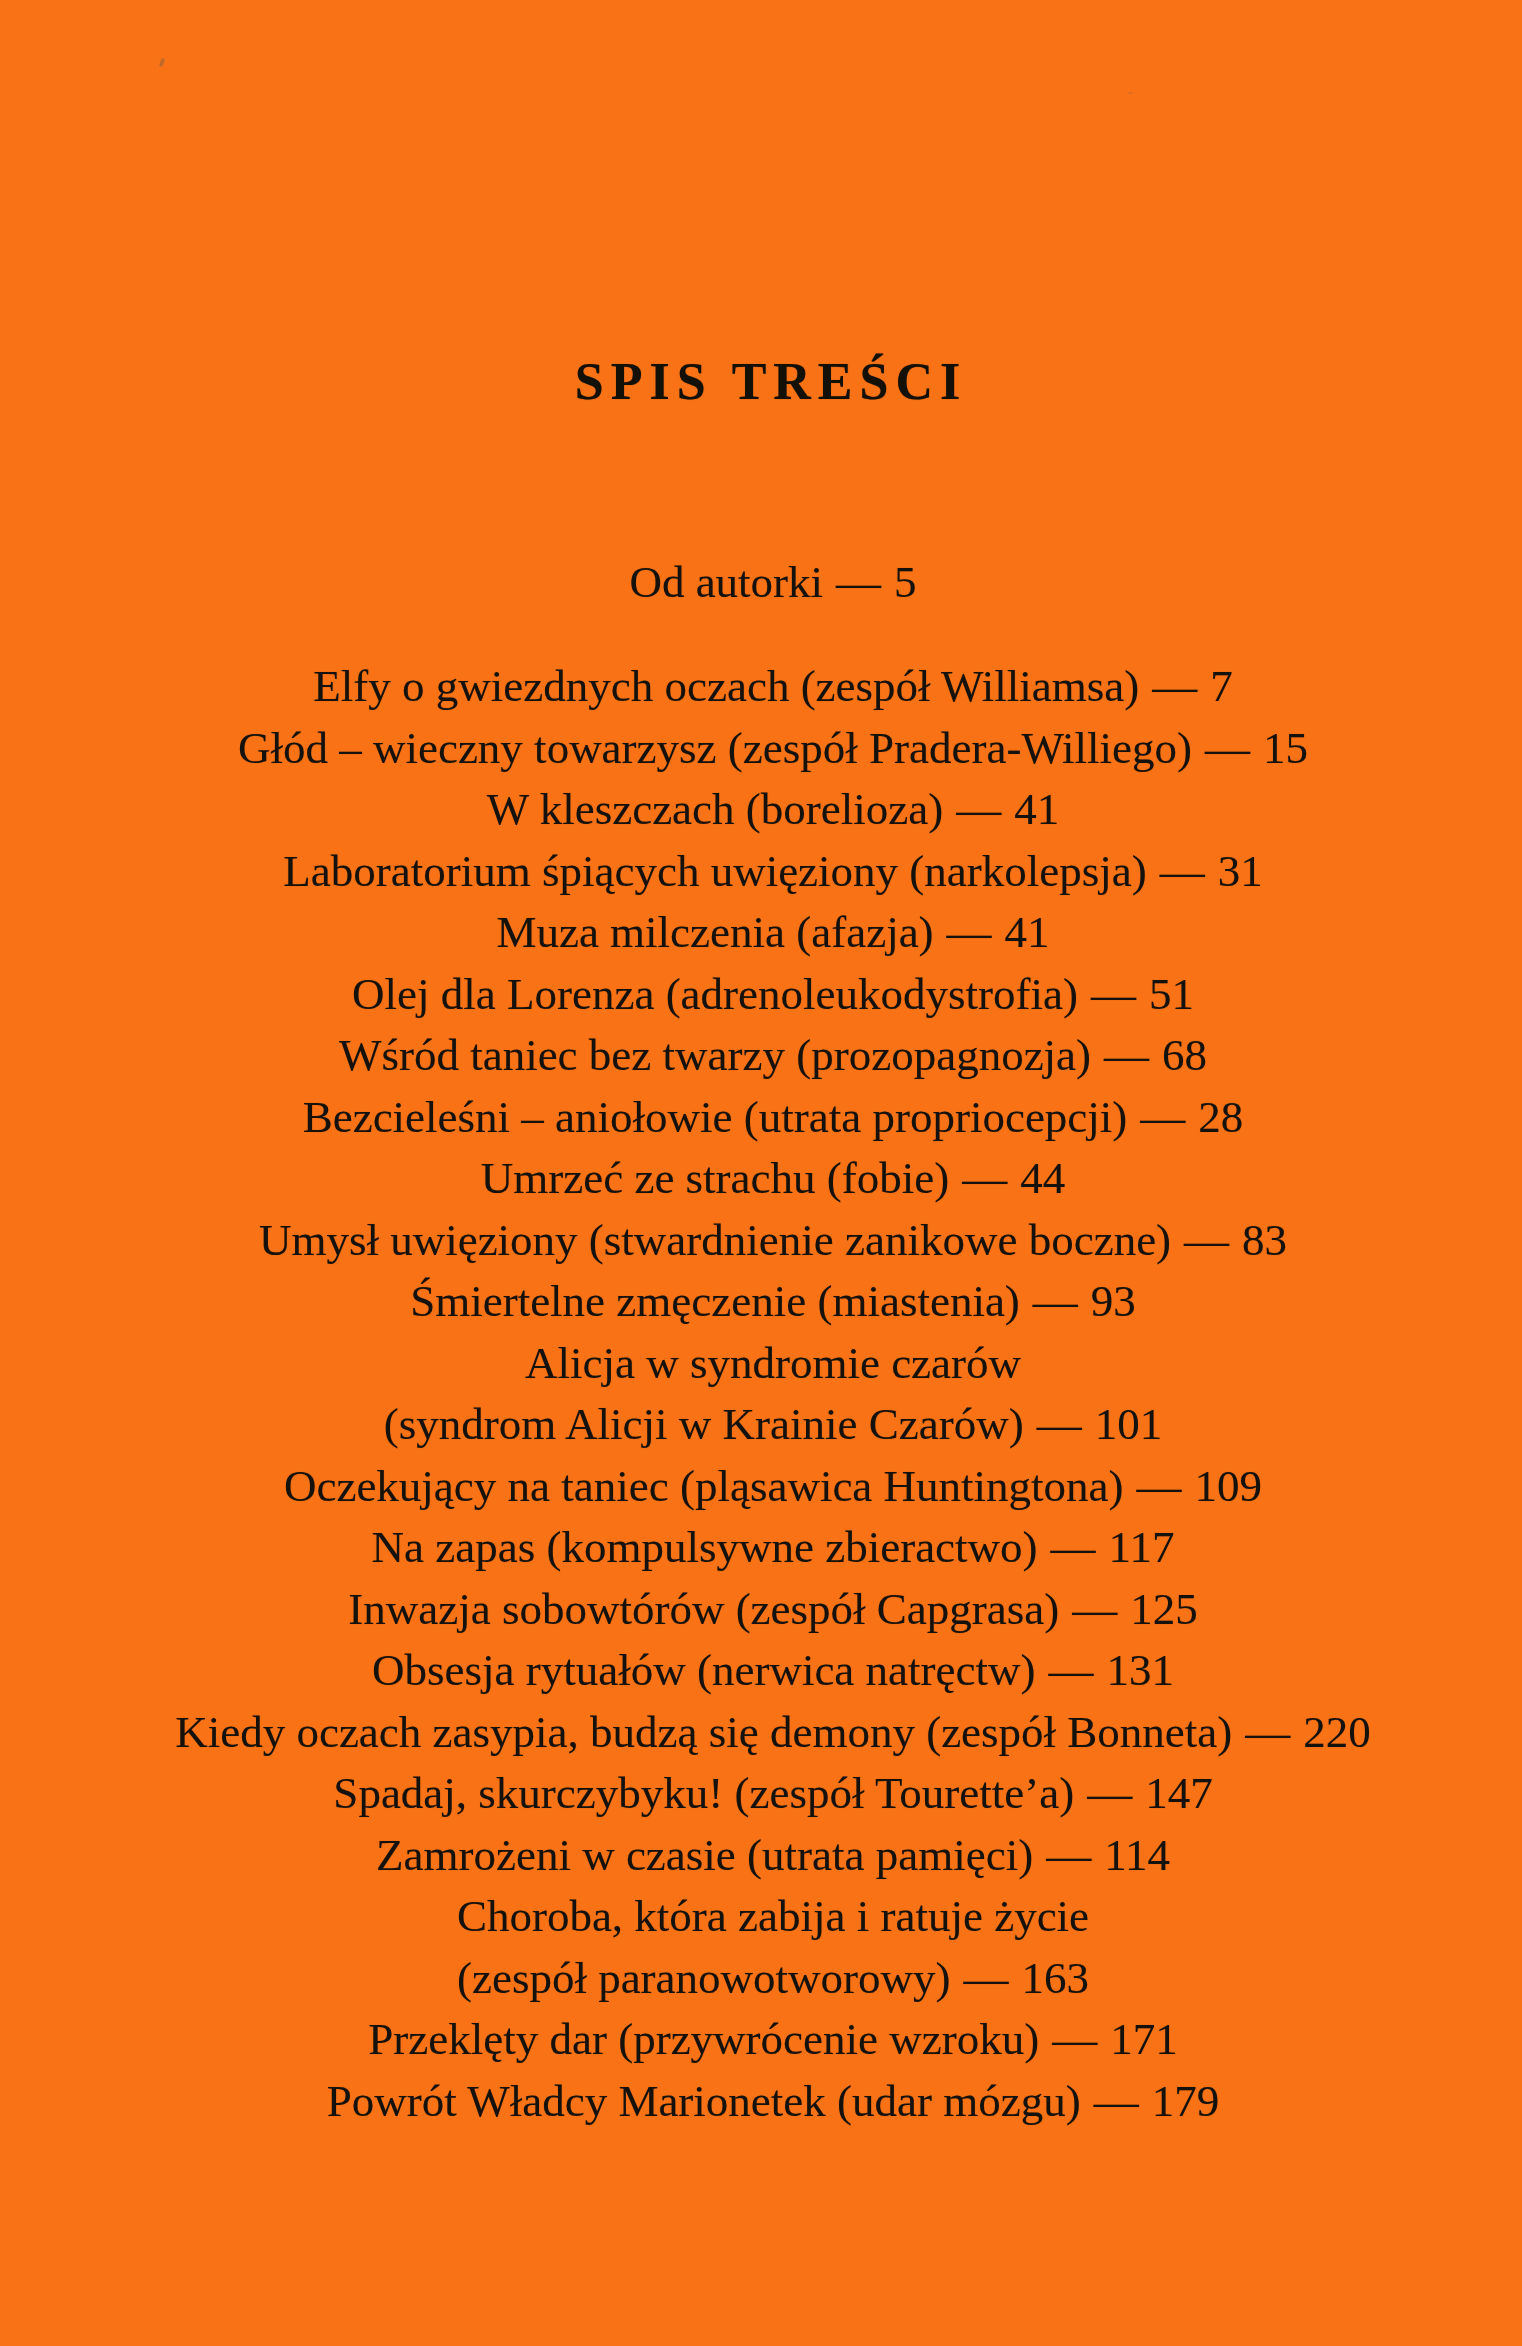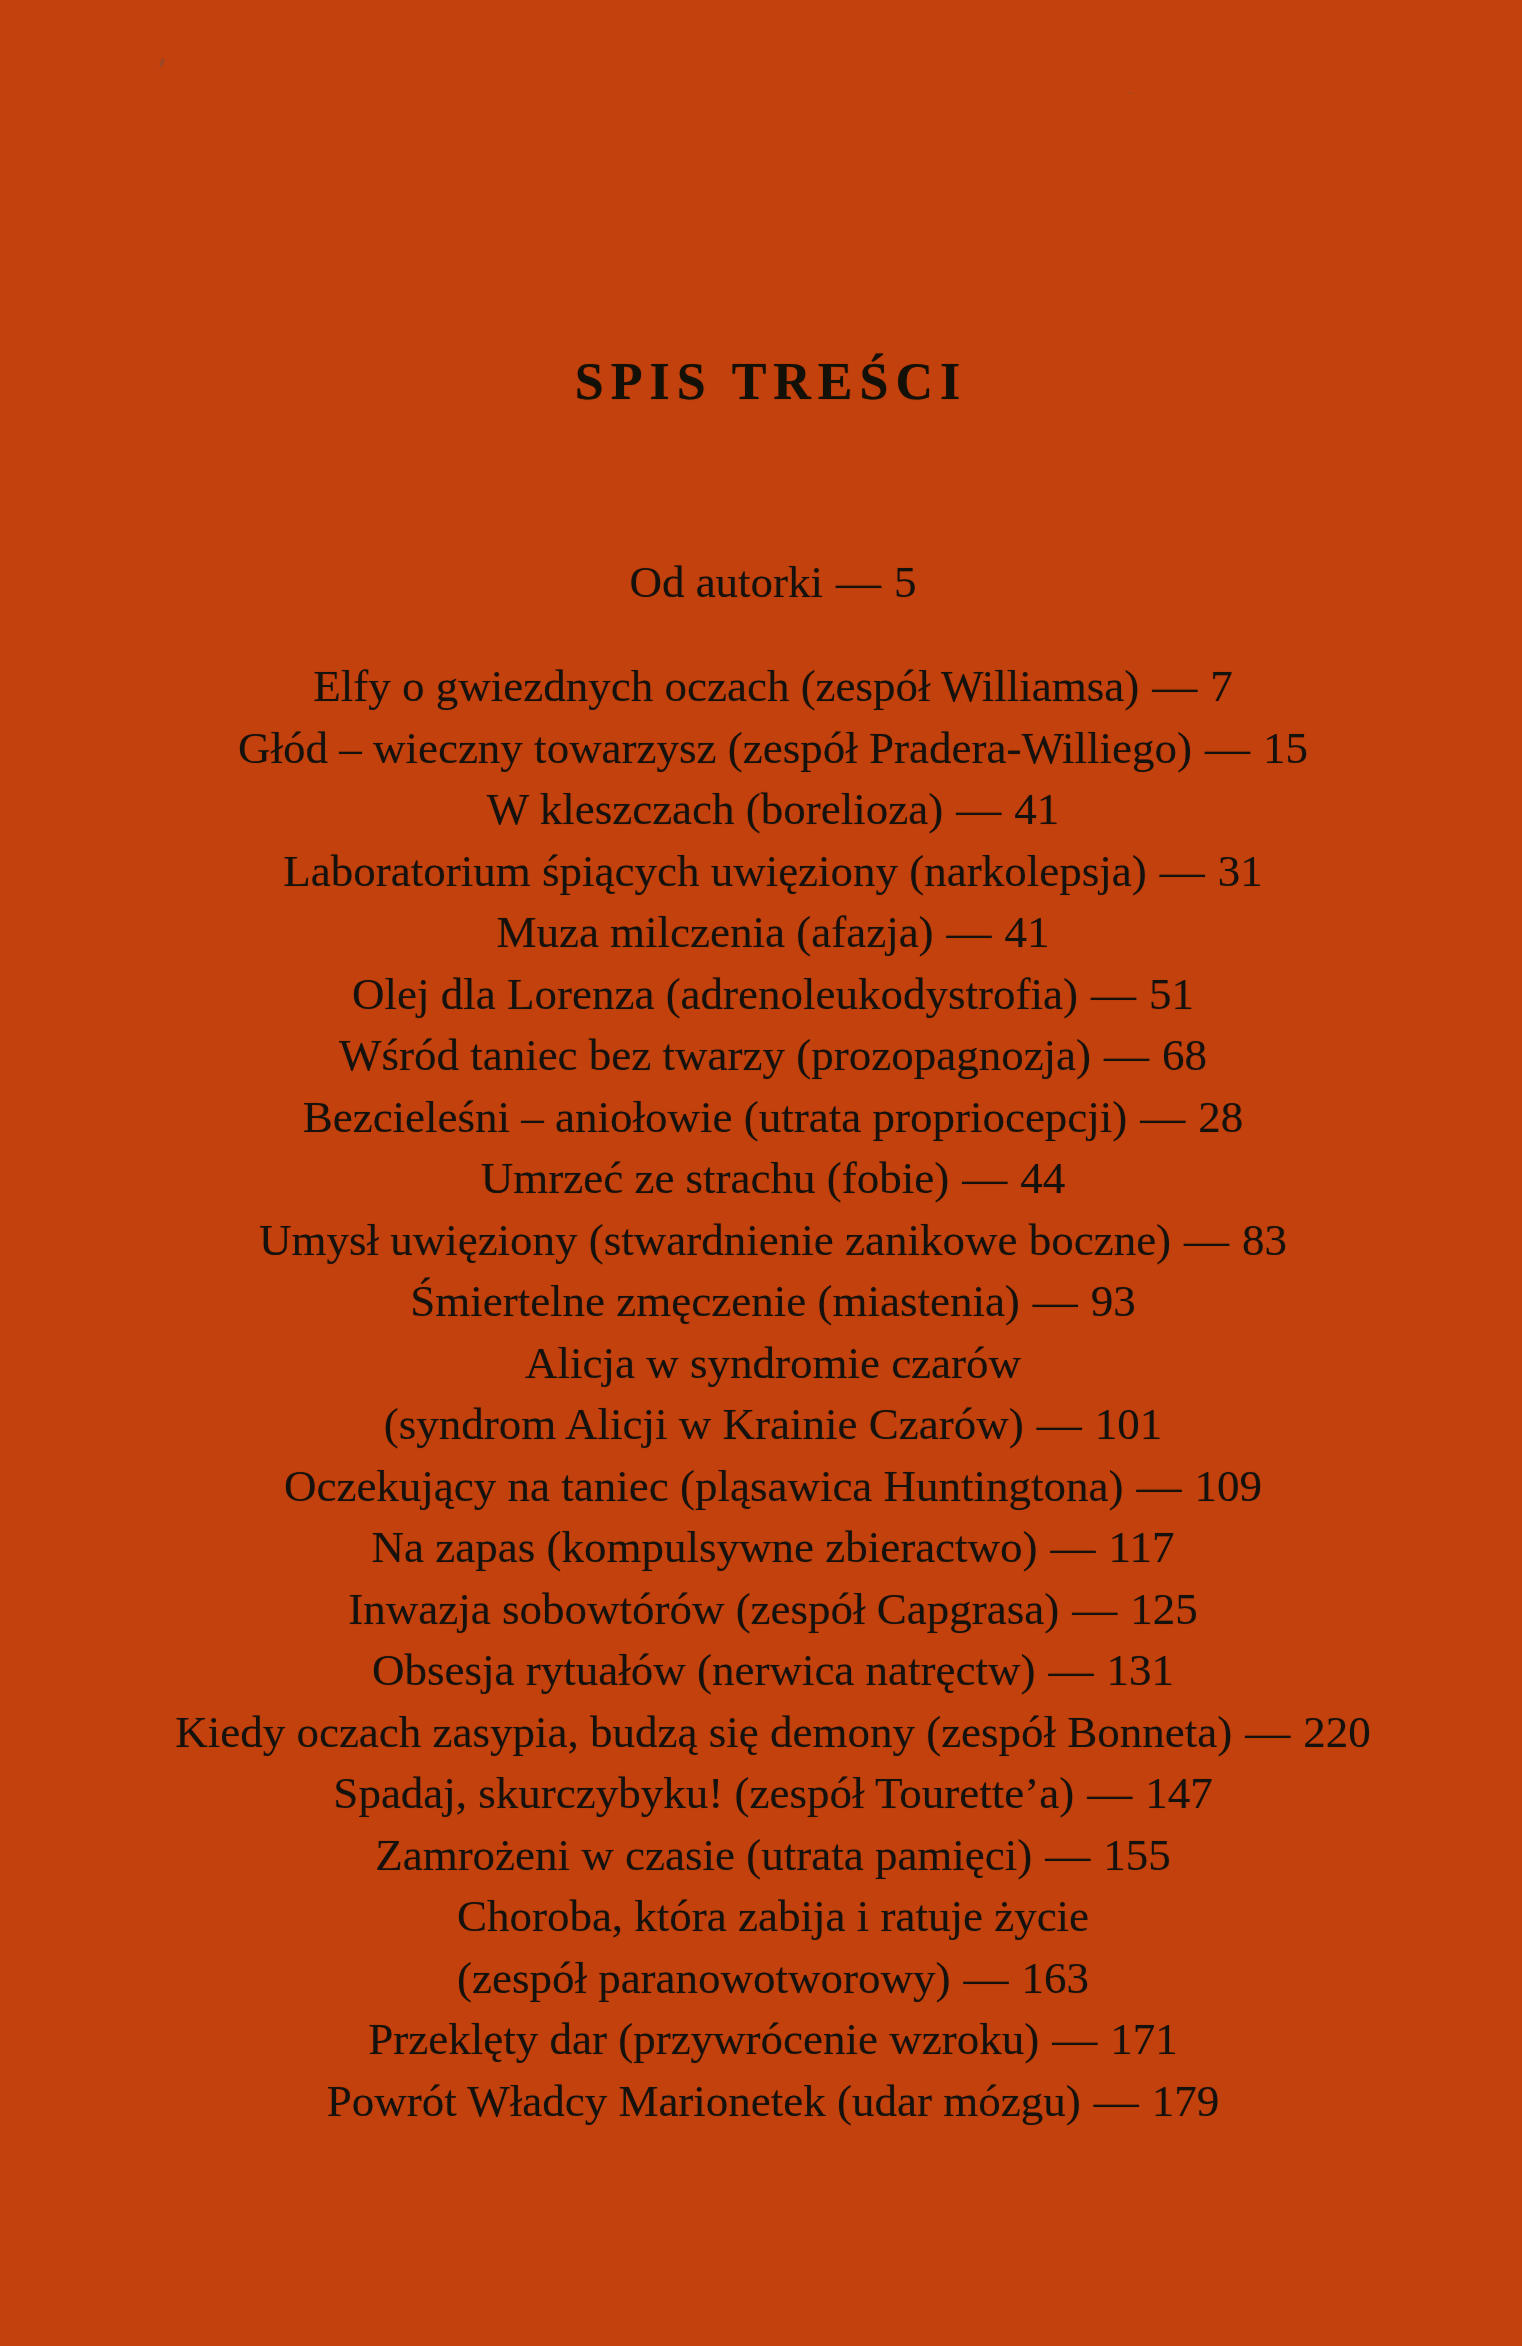--- a/index.html
+++ b/index.html
@@ -11,21 +11,21 @@
     position: relative;
     width: 1522px;
     height: 2346px;
     overflow: hidden;
     font-family: "Liberation Serif", "DejaVu Serif", serif;
     color: #15110d;
   }
   .page {
     position: absolute;
     inset: 0;
-    background: #c2410c;
+    background: #f97316;
   }
   
   .speck {
     position: absolute;
     background: rgba(90, 85, 80, 0.35);
     border-radius: 50%;
   }
   .speck-1 { left: 160px; top: 58px; width: 4px; height: 9px; transform: rotate(20deg); }
   .speck-2 { left: 1128px; top: 92px; width: 5px; height: 2px; opacity: .5; }
 
@@ -95,19 +95,19 @@
       <div class="toc-line"><span>Umysł uwięziony (stwardnienie zanikowe boczne)</span><span class="sep">—</span><span>83</span></div>
       <div class="toc-line"><span>Śmiertelne zmęczenie (miastenia)</span><span class="sep">—</span><span>93</span></div>
       <div class="toc-line"><span>Alicja w syndromie czarów</span></div>
       <div class="toc-line"><span>(syndrom Alicji w Krainie Czarów)</span><span class="sep">—</span><span>101</span></div>
       <div class="toc-line"><span>Oczekujący na taniec (pląsawica Huntingtona)</span><span class="sep">—</span><span>109</span></div>
       <div class="toc-line"><span>Na zapas (kompulsywne zbieractwo)</span><span class="sep">—</span><span>117</span></div>
       <div class="toc-line"><span>Inwazja sobowtórów (zespół Capgrasa)</span><span class="sep">—</span><span>125</span></div>
       <div class="toc-line"><span>Obsesja rytuałów (nerwica natręctw)</span><span class="sep">—</span><span>131</span></div>
       <div class="toc-line"><span>Kiedy oczach zasypia, budzą się demony (zespół Bonneta)</span><span class="sep">—</span><span>220</span></div>
       <div class="toc-line"><span>Spadaj, skurczybyku! (zespół Tourette’a)</span><span class="sep">—</span><span>147</span></div>
-      <div class="toc-line"><span>Zamrożeni w czasie (utrata pamięci)</span><span class="sep">—</span><span>155</span></div>
+      <div class="toc-line"><span>Zamrożeni w czasie (utrata pamięci)</span><span class="sep">—</span><span>114</span></div>
       <div class="toc-line"><span>Choroba, która zabija i ratuje życie</span></div>
       <div class="toc-line"><span>(zespół paranowotworowy)</span><span class="sep">—</span><span>163</span></div>
       <div class="toc-line"><span>Przeklęty dar (przywrócenie wzroku)</span><span class="sep">—</span><span>171</span></div>
       <div class="toc-line"><span>Powrót Władcy Marionetek (udar mózgu)</span><span class="sep">—</span><span>179</span></div>
     </div>
 </div>
 
 </body></html>

